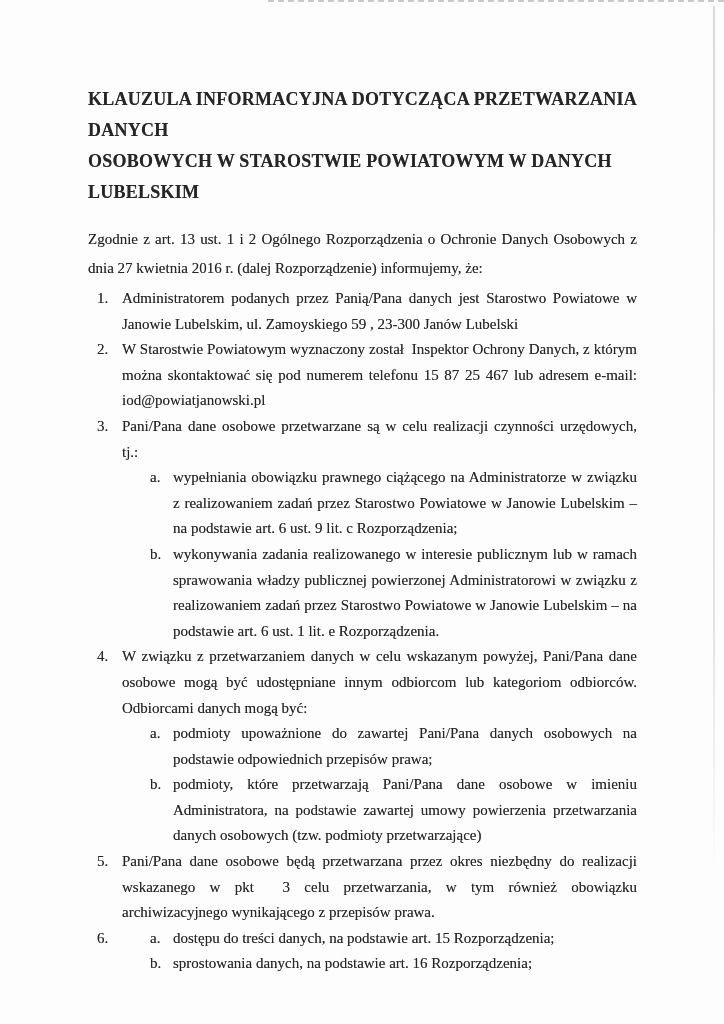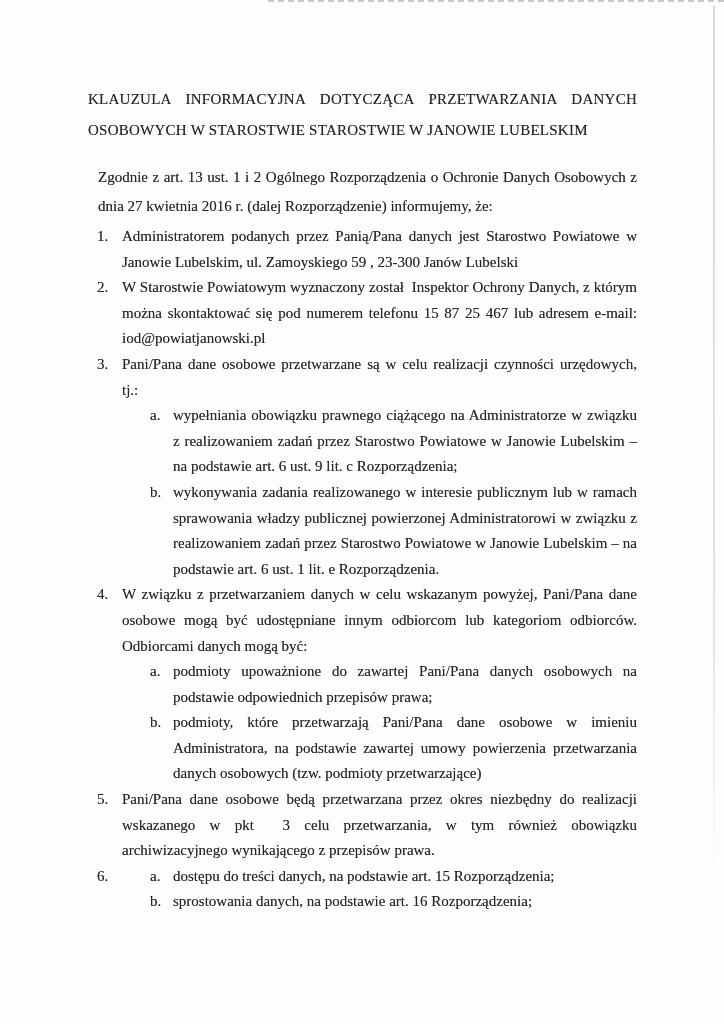--- a/index.html
+++ b/index.html
@@ -23,45 +23,45 @@
     border-top: 2px dashed #b6b6be;
     opacity: 0.75;
   }
   .scan-right-line {
     position: absolute;
     top: 6px; right: 9px;
     width: 2px; height: 872px;
     background: linear-gradient(to bottom, #d9d9df 0%, #e2e2e7 70%, rgba(230,230,235,0) 100%);
   }
   
-  .doc-title { margin: 0 0 17px 0; font-size: 15px; font-weight: normal; line-height: 31px; letter-spacing: 0.25px; }
+  .doc-title { margin: 0 0 17px 0; font-size: 18px; font-weight: bold; line-height: 31px; letter-spacing: 0.25px; }
   .title-line-1 { text-align: justify; text-align-last: justify; }
   .title-line-2 { text-align: left; }
   
-  .intro { margin: 0 0 3px 10px; font-size: 15px; line-height: 29px; text-align: justify; }
+  .intro { margin: 0 0 3px 0; font-size: 15px; line-height: 29px; text-align: justify; }
   
   .doc-list { margin: 0; padding: 0; list-style: none; font-size: 15px; line-height: 25.6px; }
   .doc-item { position: relative; padding-left: 34px; }
   .item-number { position: absolute; left: 9px; top: 0; }
   .item-para { margin: 0; text-align: justify; }
   .item-para.plain { text-align: left; }
   .sub-item { position: relative; padding-left: 51px; }
   .sub-letter { position: absolute; left: 28px; top: 0; }
   .sub-text { margin: 0; text-align: justify; }
 </style>
 </head>
 <body>
 
 <div class="page">
   <div class="scan-top-line"></div>
   <div class="scan-right-line"></div>
 
   <h1 class="doc-title">
     <div class="title-line-1">KLAUZULA INFORMACYJNA DOTYCZĄCA PRZETWARZANIA DANYCH</div>
-    <div class="title-line-2">OSOBOWYCH W STAROSTWIE STAROSTWIE W JANOWIE LUBELSKIM</div>
+    <div class="title-line-2">OSOBOWYCH W STAROSTWIE POWIATOWYM W DANYCH LUBELSKIM</div>
   </h1>
 
   <p class="intro">Zgodnie z art. 13 ust. 1 i 2 Ogólnego Rozporządzenia o Ochronie Danych Osobowych z dnia 27 kwietnia 2016 r. (dalej Rozporządzenie) informujemy, że:</p>
 
   <ol class="doc-list">
 
     <li class="doc-item">
       <span class="item-number">1.</span>
       <p class="item-para">Administratorem podanych przez Panią/Pana danych jest Starostwo Powiatowe w Janowie Lubelskim, ul. Zamoyskiego 59 , 23-300 Janów Lubelski</p>
     </li>

